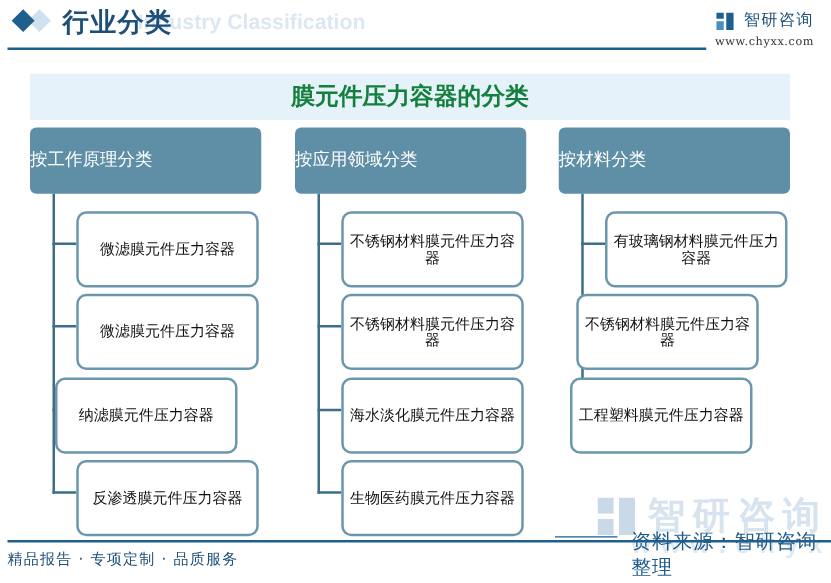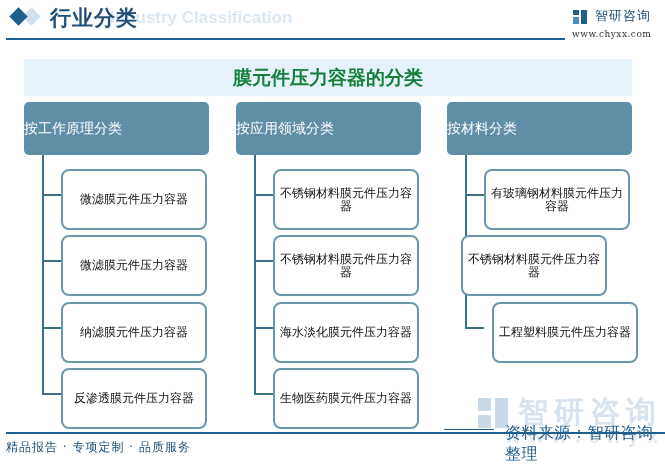--- a/index.html
+++ b/index.html
@@ -81,39 +81,39 @@
 </div>
 
 <div class="abs cat" style="left:24px;">按工作原理分类</div>
 <div class="abs vline" style="left:42px;top:155px;height:240px;"></div>
 <div class="abs hline" style="left:42px;top:194px;"></div>
 <div class="abs hline" style="left:42px;top:260px;"></div>
 <div class="abs hline" style="left:42px;top:327px;"></div>
 <div class="abs hline" style="left:42px;top:393px;"></div>
 <div class="abs leaf" style="left:61px;top:169px;">微滤膜元件压力容器</div>
 <div class="abs leaf" style="left:61px;top:235px;">微滤膜元件压力容器</div>
-<div class="abs leaf" style="left:61px;top:302px;">纳滤膜元件压力容器</div>
+<div class="abs leaf" style="left:44px;top:302px;">纳滤膜元件压力容器</div>
 <div class="abs leaf" style="left:61px;top:368px;">反渗透膜元件压力容器</div>
 
 <div class="abs cat" style="left:236px;">按应用领域分类</div>
 <div class="abs vline" style="left:254px;top:155px;height:240px;"></div>
 <div class="abs hline" style="left:254px;top:194px;"></div>
 <div class="abs hline" style="left:254px;top:260px;"></div>
 <div class="abs hline" style="left:254px;top:327px;"></div>
 <div class="abs hline" style="left:254px;top:393px;"></div>
 <div class="abs leaf" style="left:273px;top:169px;">不锈钢材料膜元件压力容器</div>
 <div class="abs leaf" style="left:273px;top:235px;">不锈钢材料膜元件压力容器</div>
 <div class="abs leaf" style="left:273px;top:302px;">海水淡化膜元件压力容器</div>
 <div class="abs leaf" style="left:273px;top:368px;">生物医药膜元件压力容器</div>
 
 <div class="abs cat" style="left:447px;">按材料分类</div>
 <div class="abs vline" style="left:465px;top:155px;height:174px;"></div>
 <div class="abs hline" style="left:465px;top:194px;"></div>
 <div class="abs hline" style="left:465px;top:260px;"></div>
 <div class="abs hline" style="left:465px;top:327px;"></div>
 <div class="abs leaf" style="left:484px;top:169px;">有玻璃钢材料膜元件压力容器</div>
 <div class="abs leaf" style="left:461px;top:235px;">不锈钢材料膜元件压力容器</div>
-<div class="abs leaf" style="left:492px;top:302px;">工程塑料膜元件压力容器</div>
+<div class="abs leaf" style="left:456px;top:302px;">工程塑料膜元件压力容器</div>
 
 <div class="abs f-src-rule"></div>
 <div class="abs f-src">资料来源：智研咨询整理</div>
 <div class="abs f-rule"></div>
 <div class="abs f-left">精品报告 · 专项定制 · 品质服务</div>
 
 </body></html>

